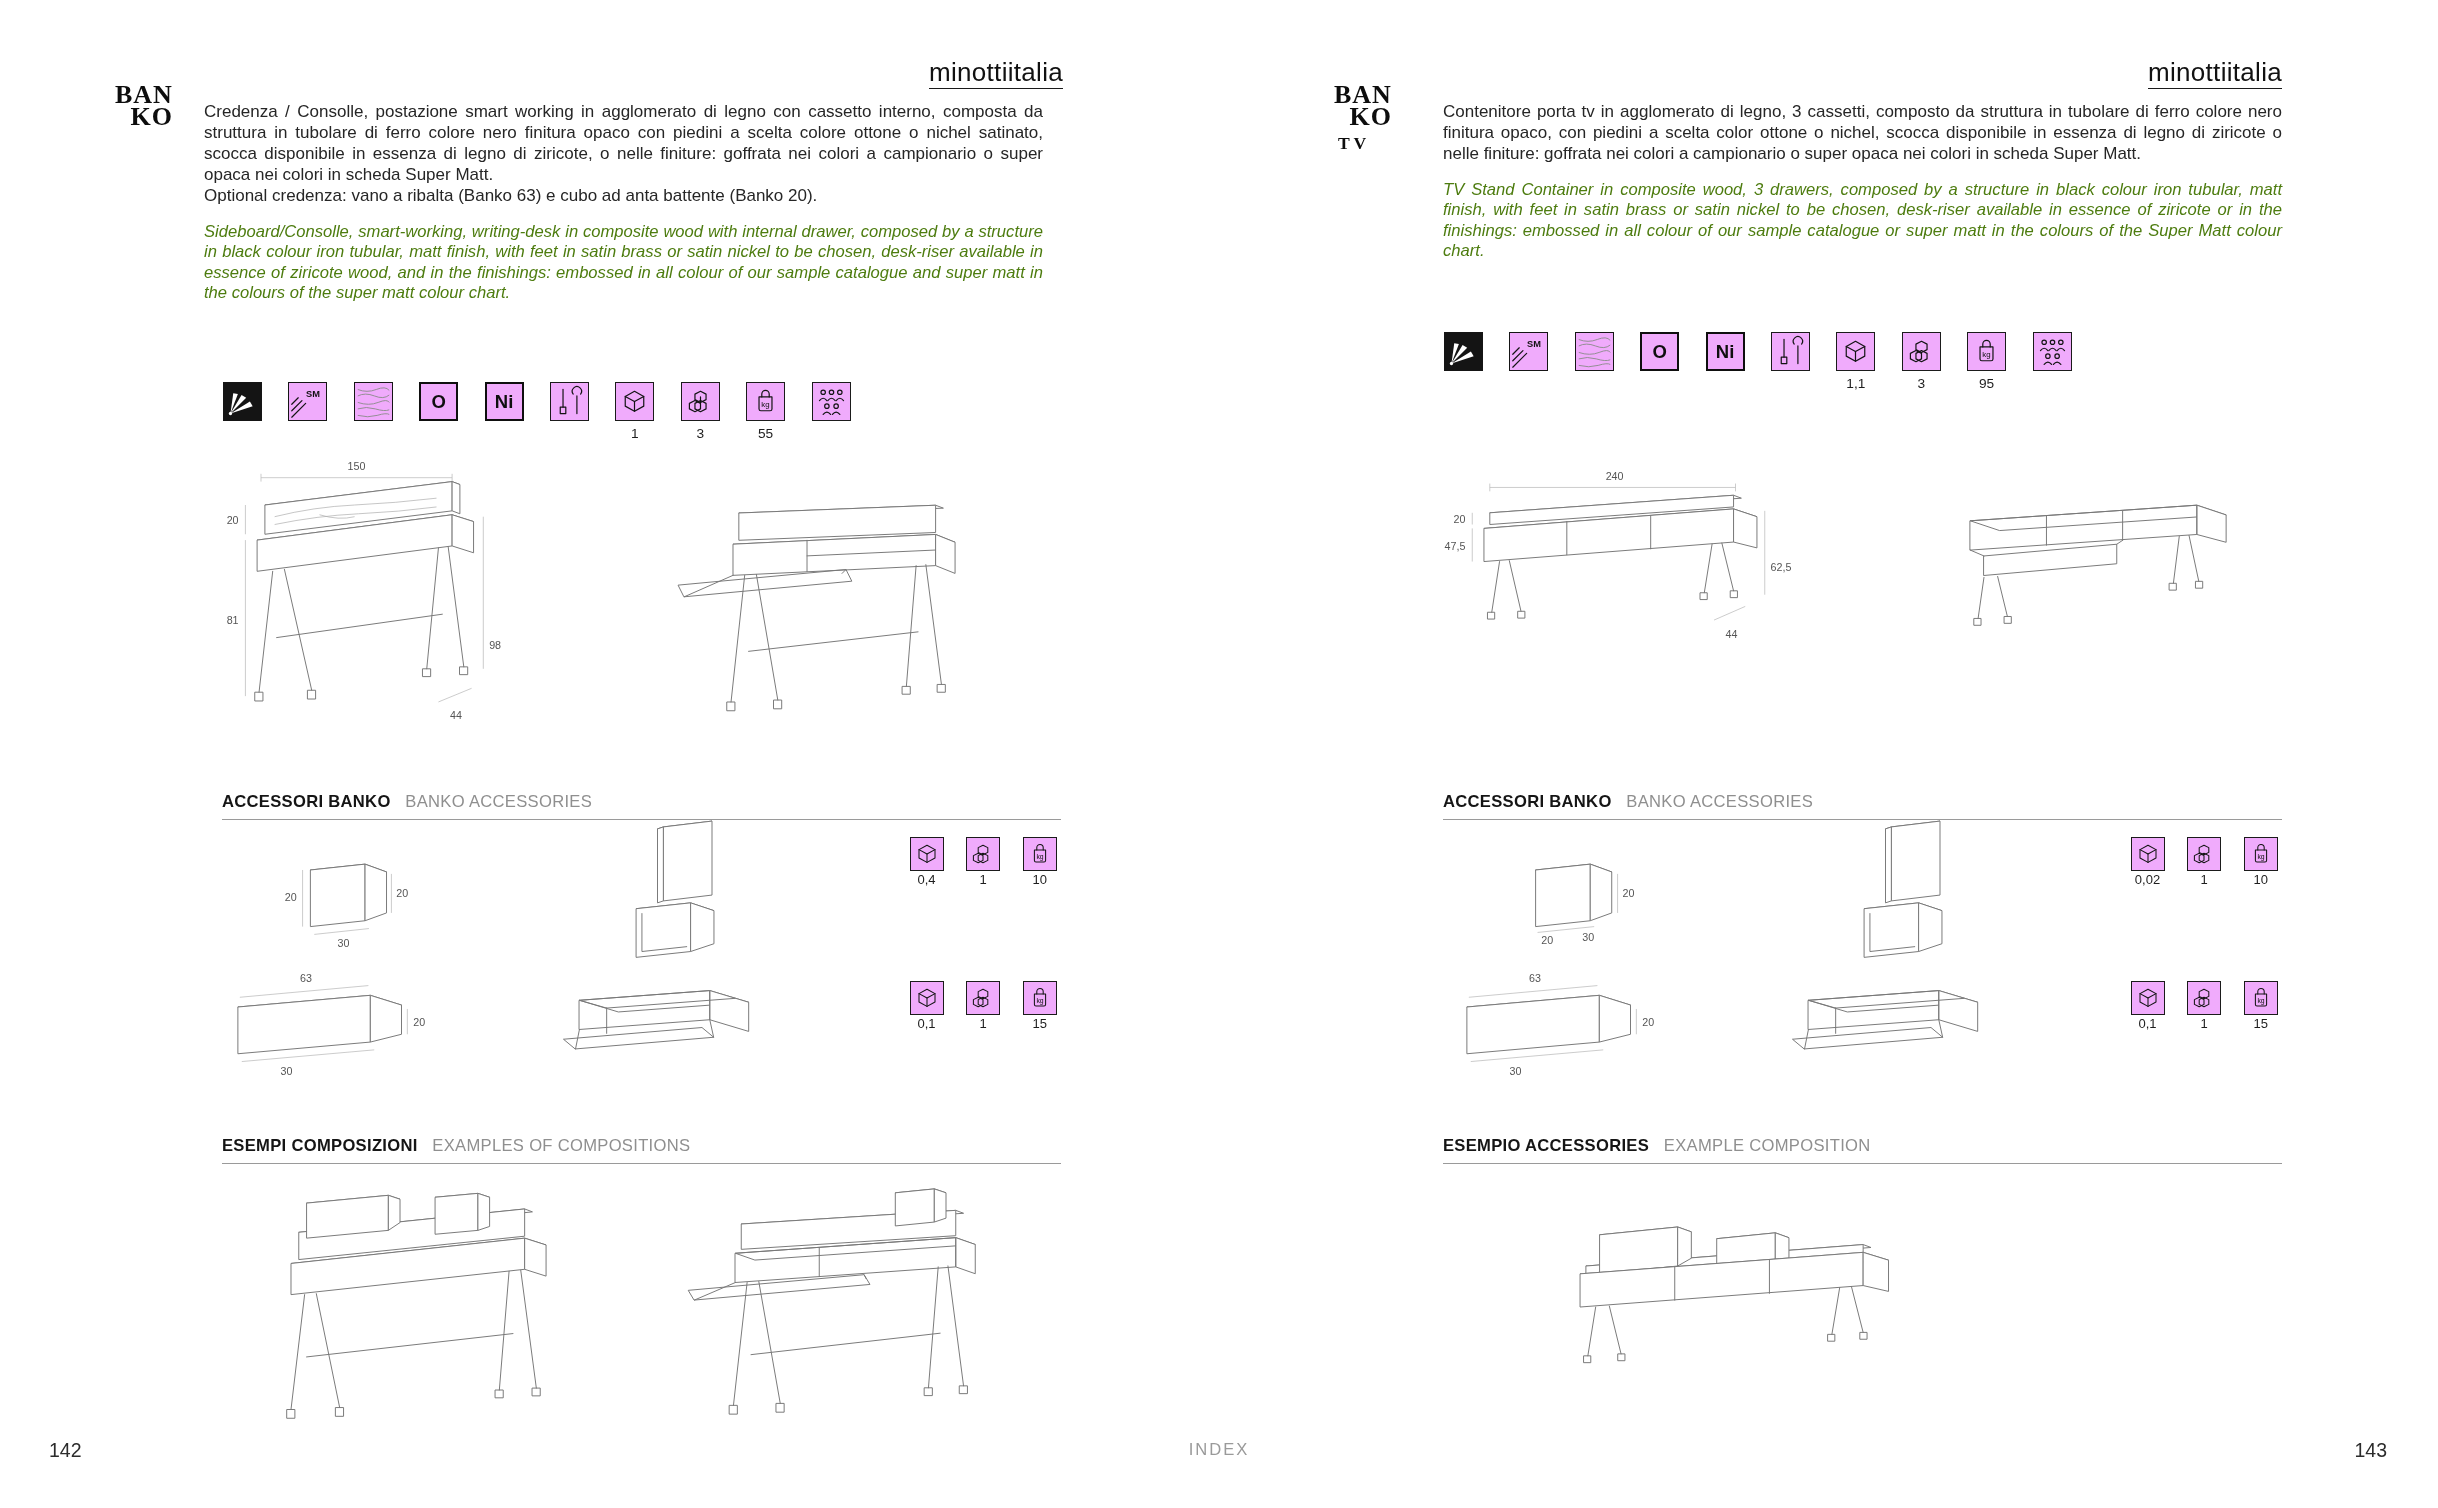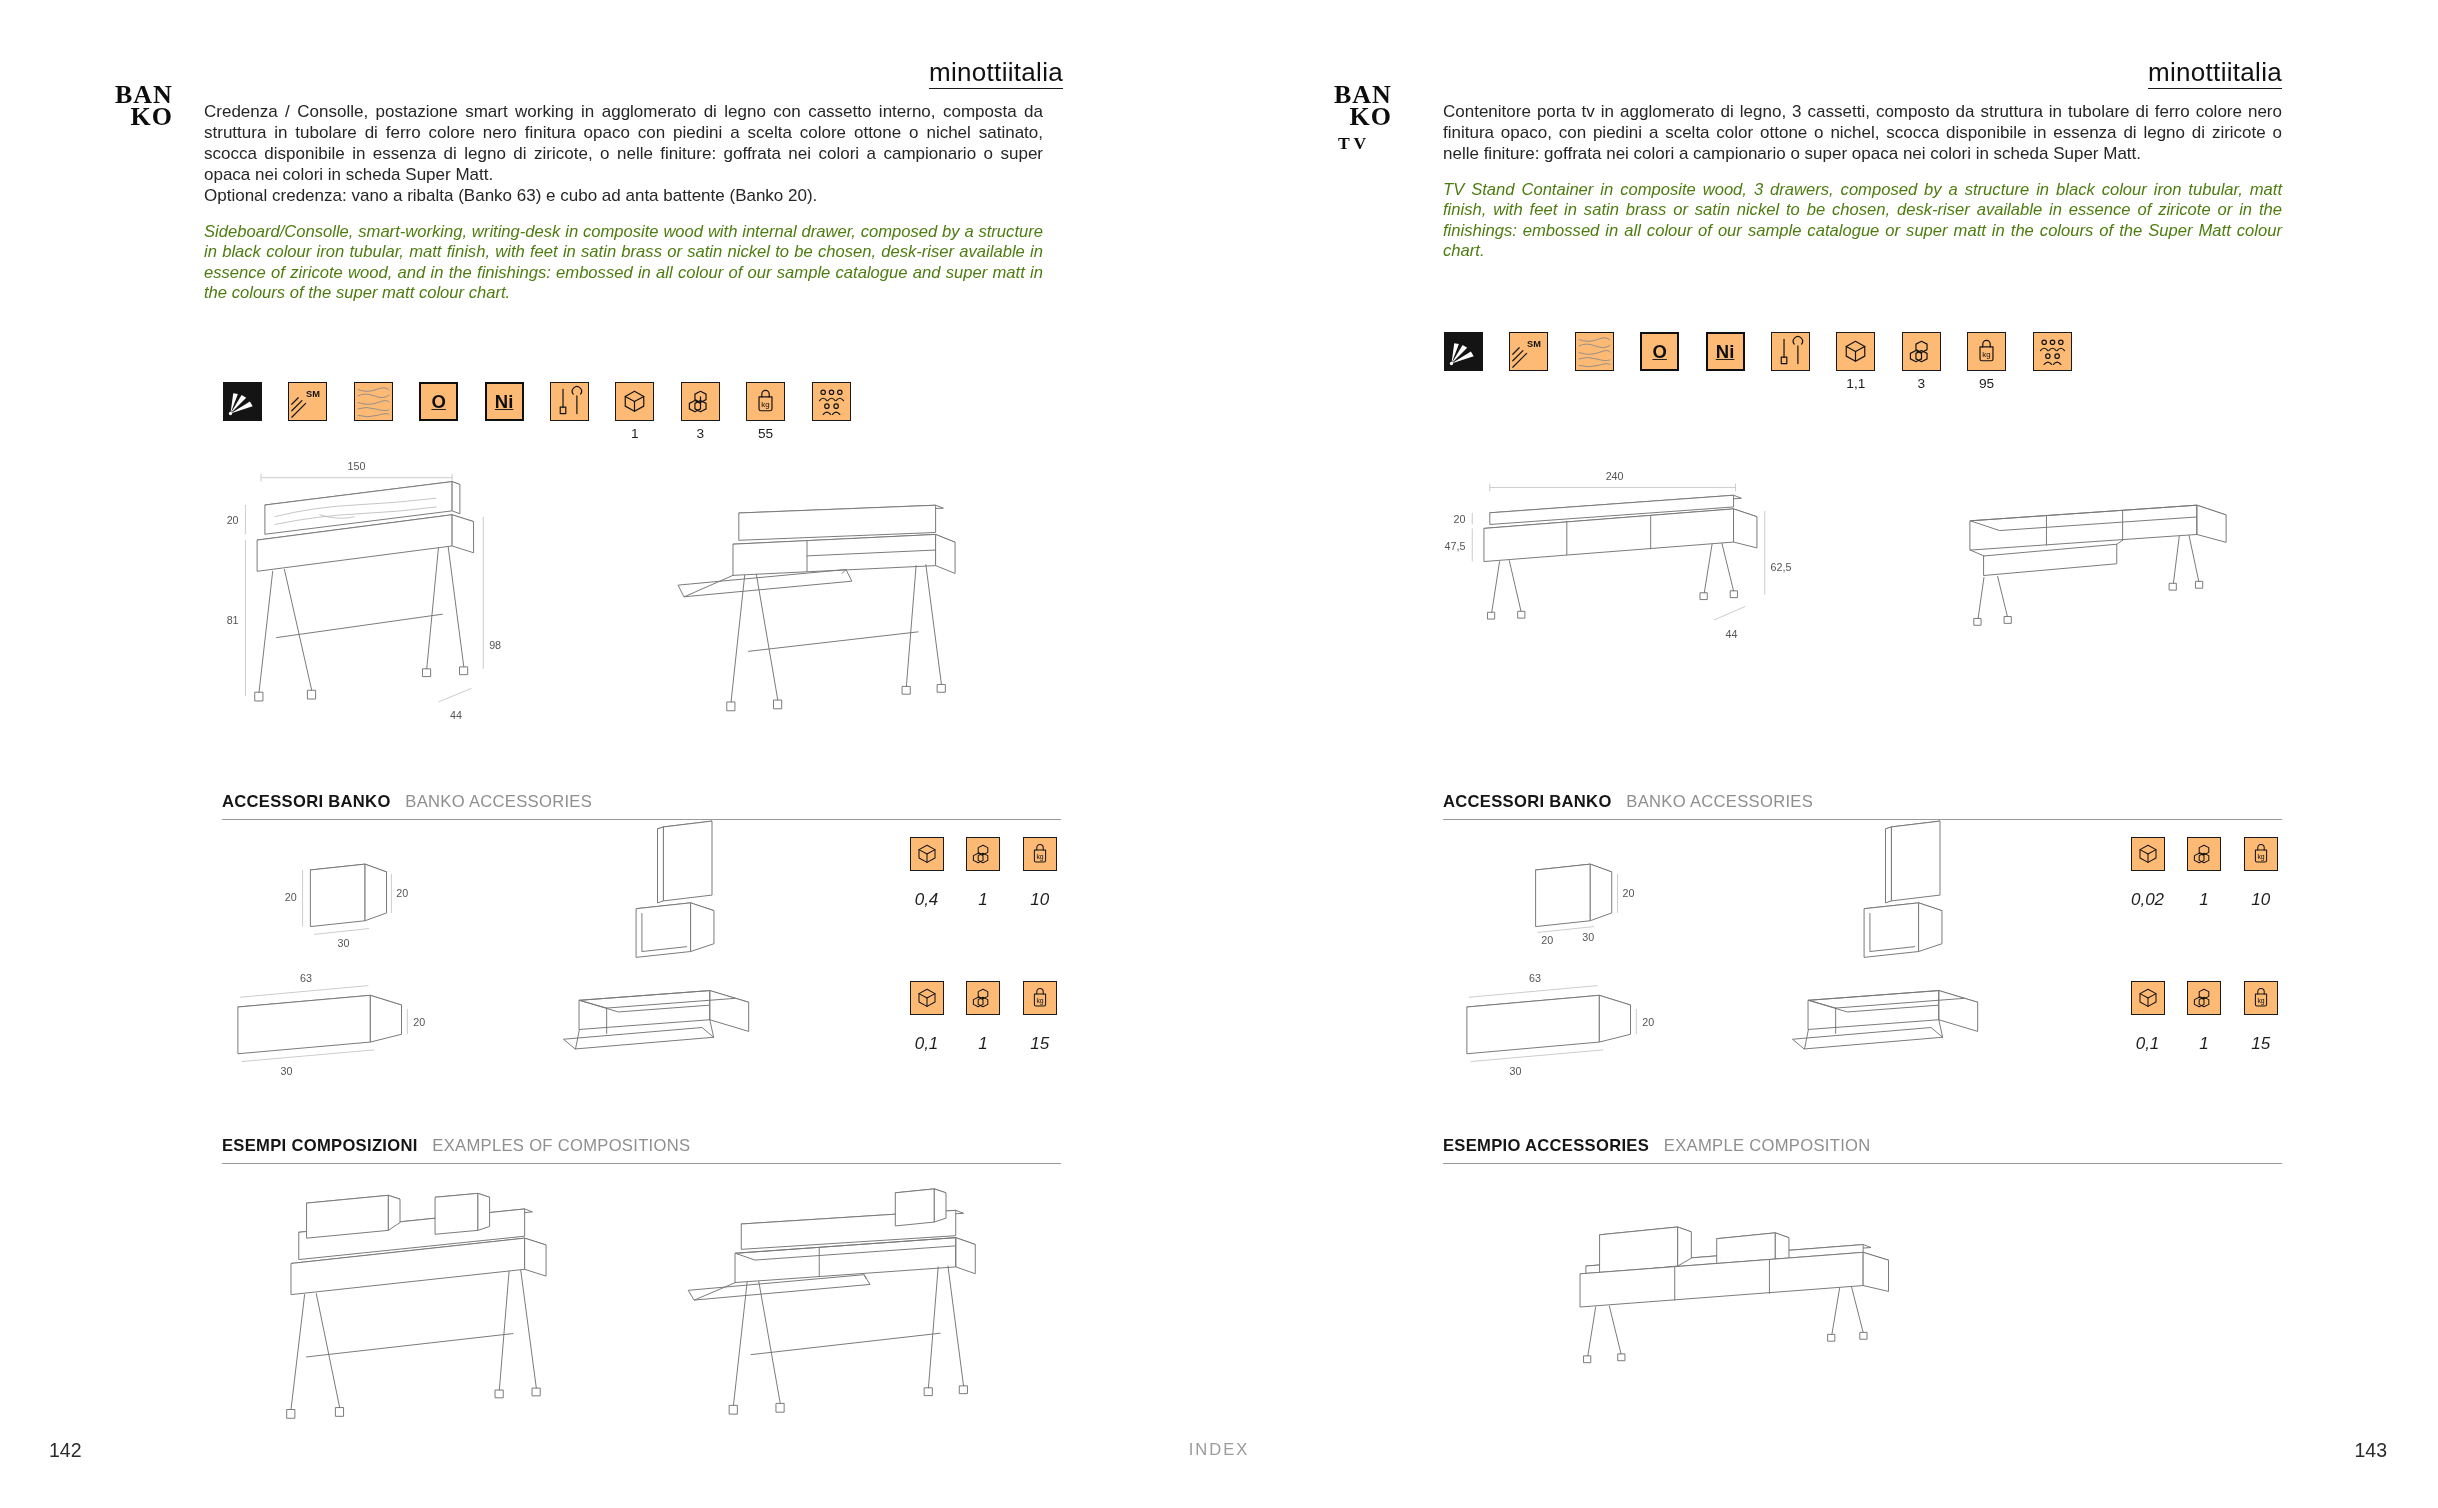--- a/index.html
+++ b/index.html
@@ -19,41 +19,41 @@
   .copy{position:absolute;left:204px;top:101px;width:839px;}
   .page-right .copy{left:224px;}
   .copy p{margin:0;}
   .p-it{font-size:17px;line-height:21px;color:#262626;text-align:justify;}
   .p-en{font-size:16.6px;line-height:20.5px;color:#4d7c0f;font-style:italic;text-align:justify;}
   .p-en.first{margin-top:15.6px;}
 
   .icon-row{position:absolute;left:222px;display:flex;gap:24.4px;}
   .page-right .icon-row{left:224px;}
   .spec-icon{display:flex;flex-direction:column;align-items:center;width:41px;}
-  .icon-box{width:39px;height:39px;box-sizing:border-box;background:#fdba74;text-decoration:underline;}
+  .icon-box{width:39px;height:39px;box-sizing:border-box;background:#f0abfc;}
   .icon-box svg{width:100%;height:100%;display:block;}
   .swatch{border:1.4px solid #151515;}
   .measure{border:1.3px solid #1b1b1b;}
   .metal{border:2.5px solid #0f0f0f;display:flex;align-items:center;justify-content:center;}
   .metal-label{font-weight:bold;font-size:18.5px;color:#0f0f0f;}
   .icon-value{font-size:13.7px;color:#1e1e1e;margin-top:4.9px;height:15.6px;}
 
   .fig{position:absolute;}
   .fig svg{display:block;}
 
   .section-head{position:absolute;left:222px;width:839px;border-bottom:1px solid #9a9a9a;
                 padding-bottom:6.8px;font-size:16.6px;letter-spacing:0.3px;}
   .page-right .section-head{left:224px;}
   .sec-it{font-weight:bold;color:#151515;}
   .sec-en{color:#8f8f8f;margin-left:9.8px;}
 
   .mini-icons{position:absolute;display:flex;gap:17.6px;}
   .mini{width:39px;text-align:center;}
   .mini .icon-box{width:34px;height:34px;margin:0 auto;}
-  .mini .icon-value{display:block;font-size:17px;margin-top:19px;font-style:italic;}
+  .mini .icon-value{display:block;font-size:13px;margin-top:1px;}
 
   .page-number{position:absolute;top:1439px;font-size:19.5px;color:#2c2c2c;}
   .page-number.pn-left{left:49px;}
   .page-number.pn-right{right:51px;}
   .index-label{position:absolute;top:1440px;left:0;width:2438px;text-align:center;
                font-size:16.6px;letter-spacing:2px;color:#9a9a9a;}
 
   
   svg .draw{stroke:#777;stroke-width:1;fill:none;stroke-linejoin:round;stroke-linecap:round;}
   svg .drawf{stroke:#777;stroke-width:1;fill:#fff;stroke-linejoin:round;}

